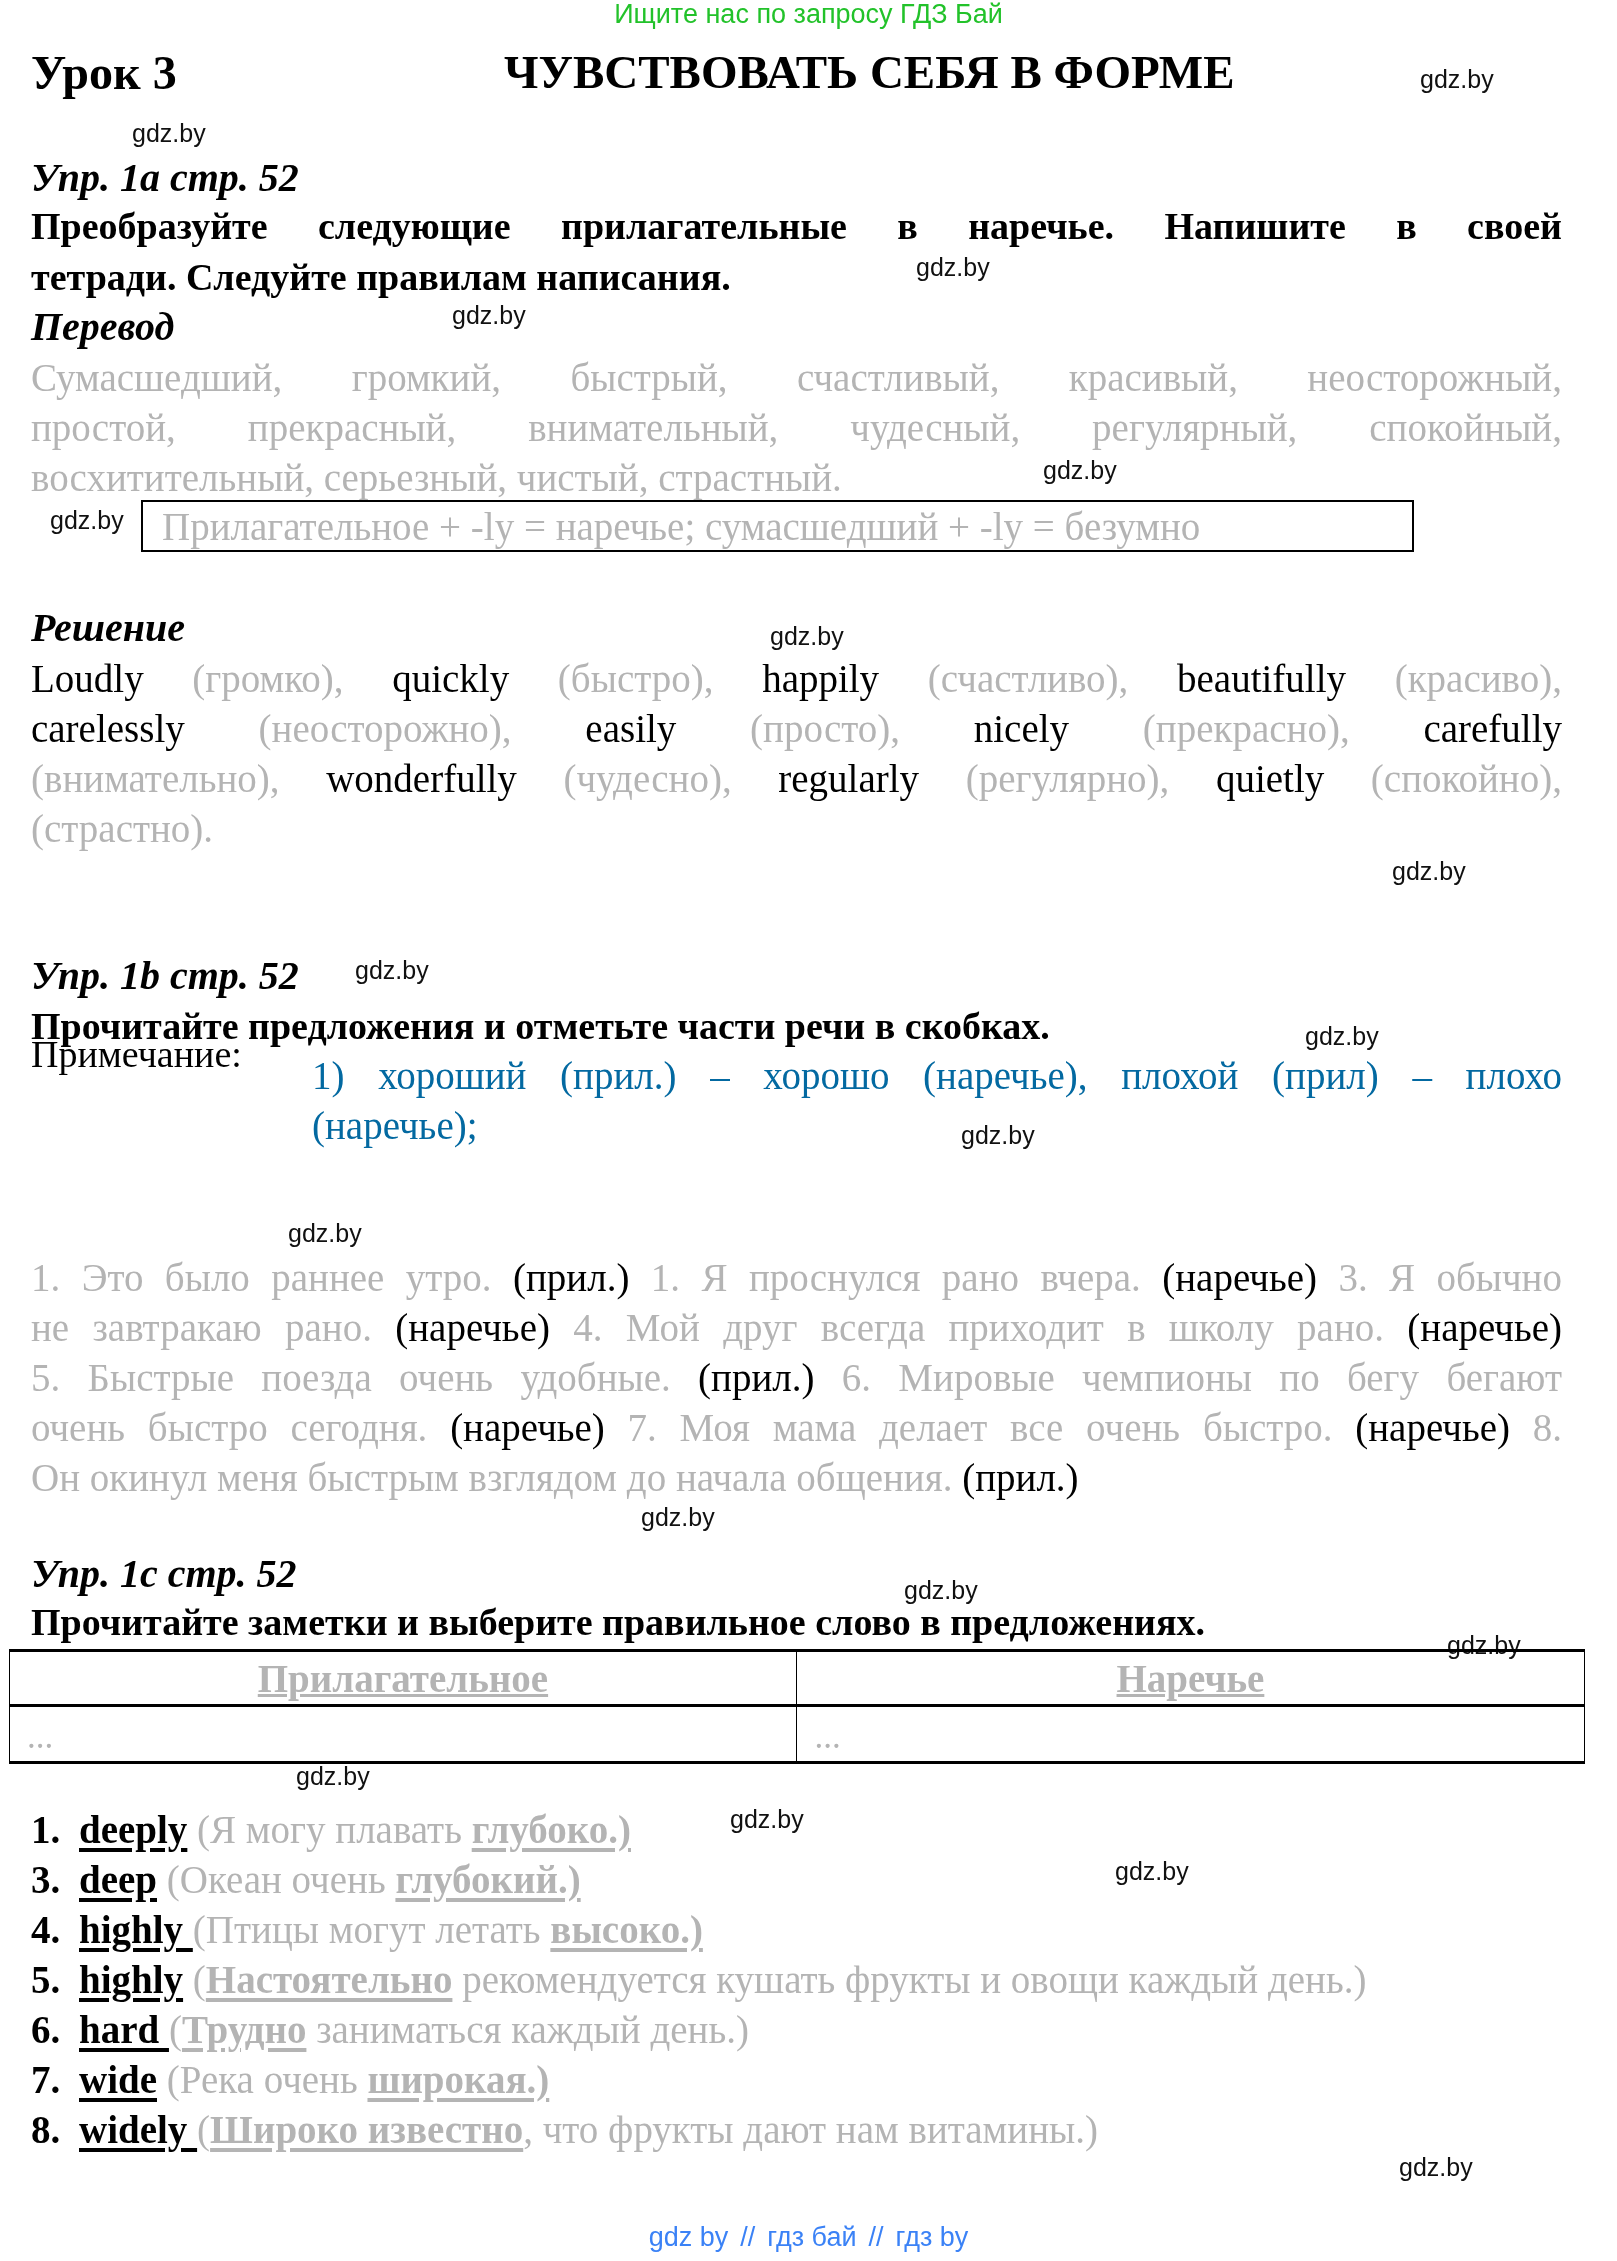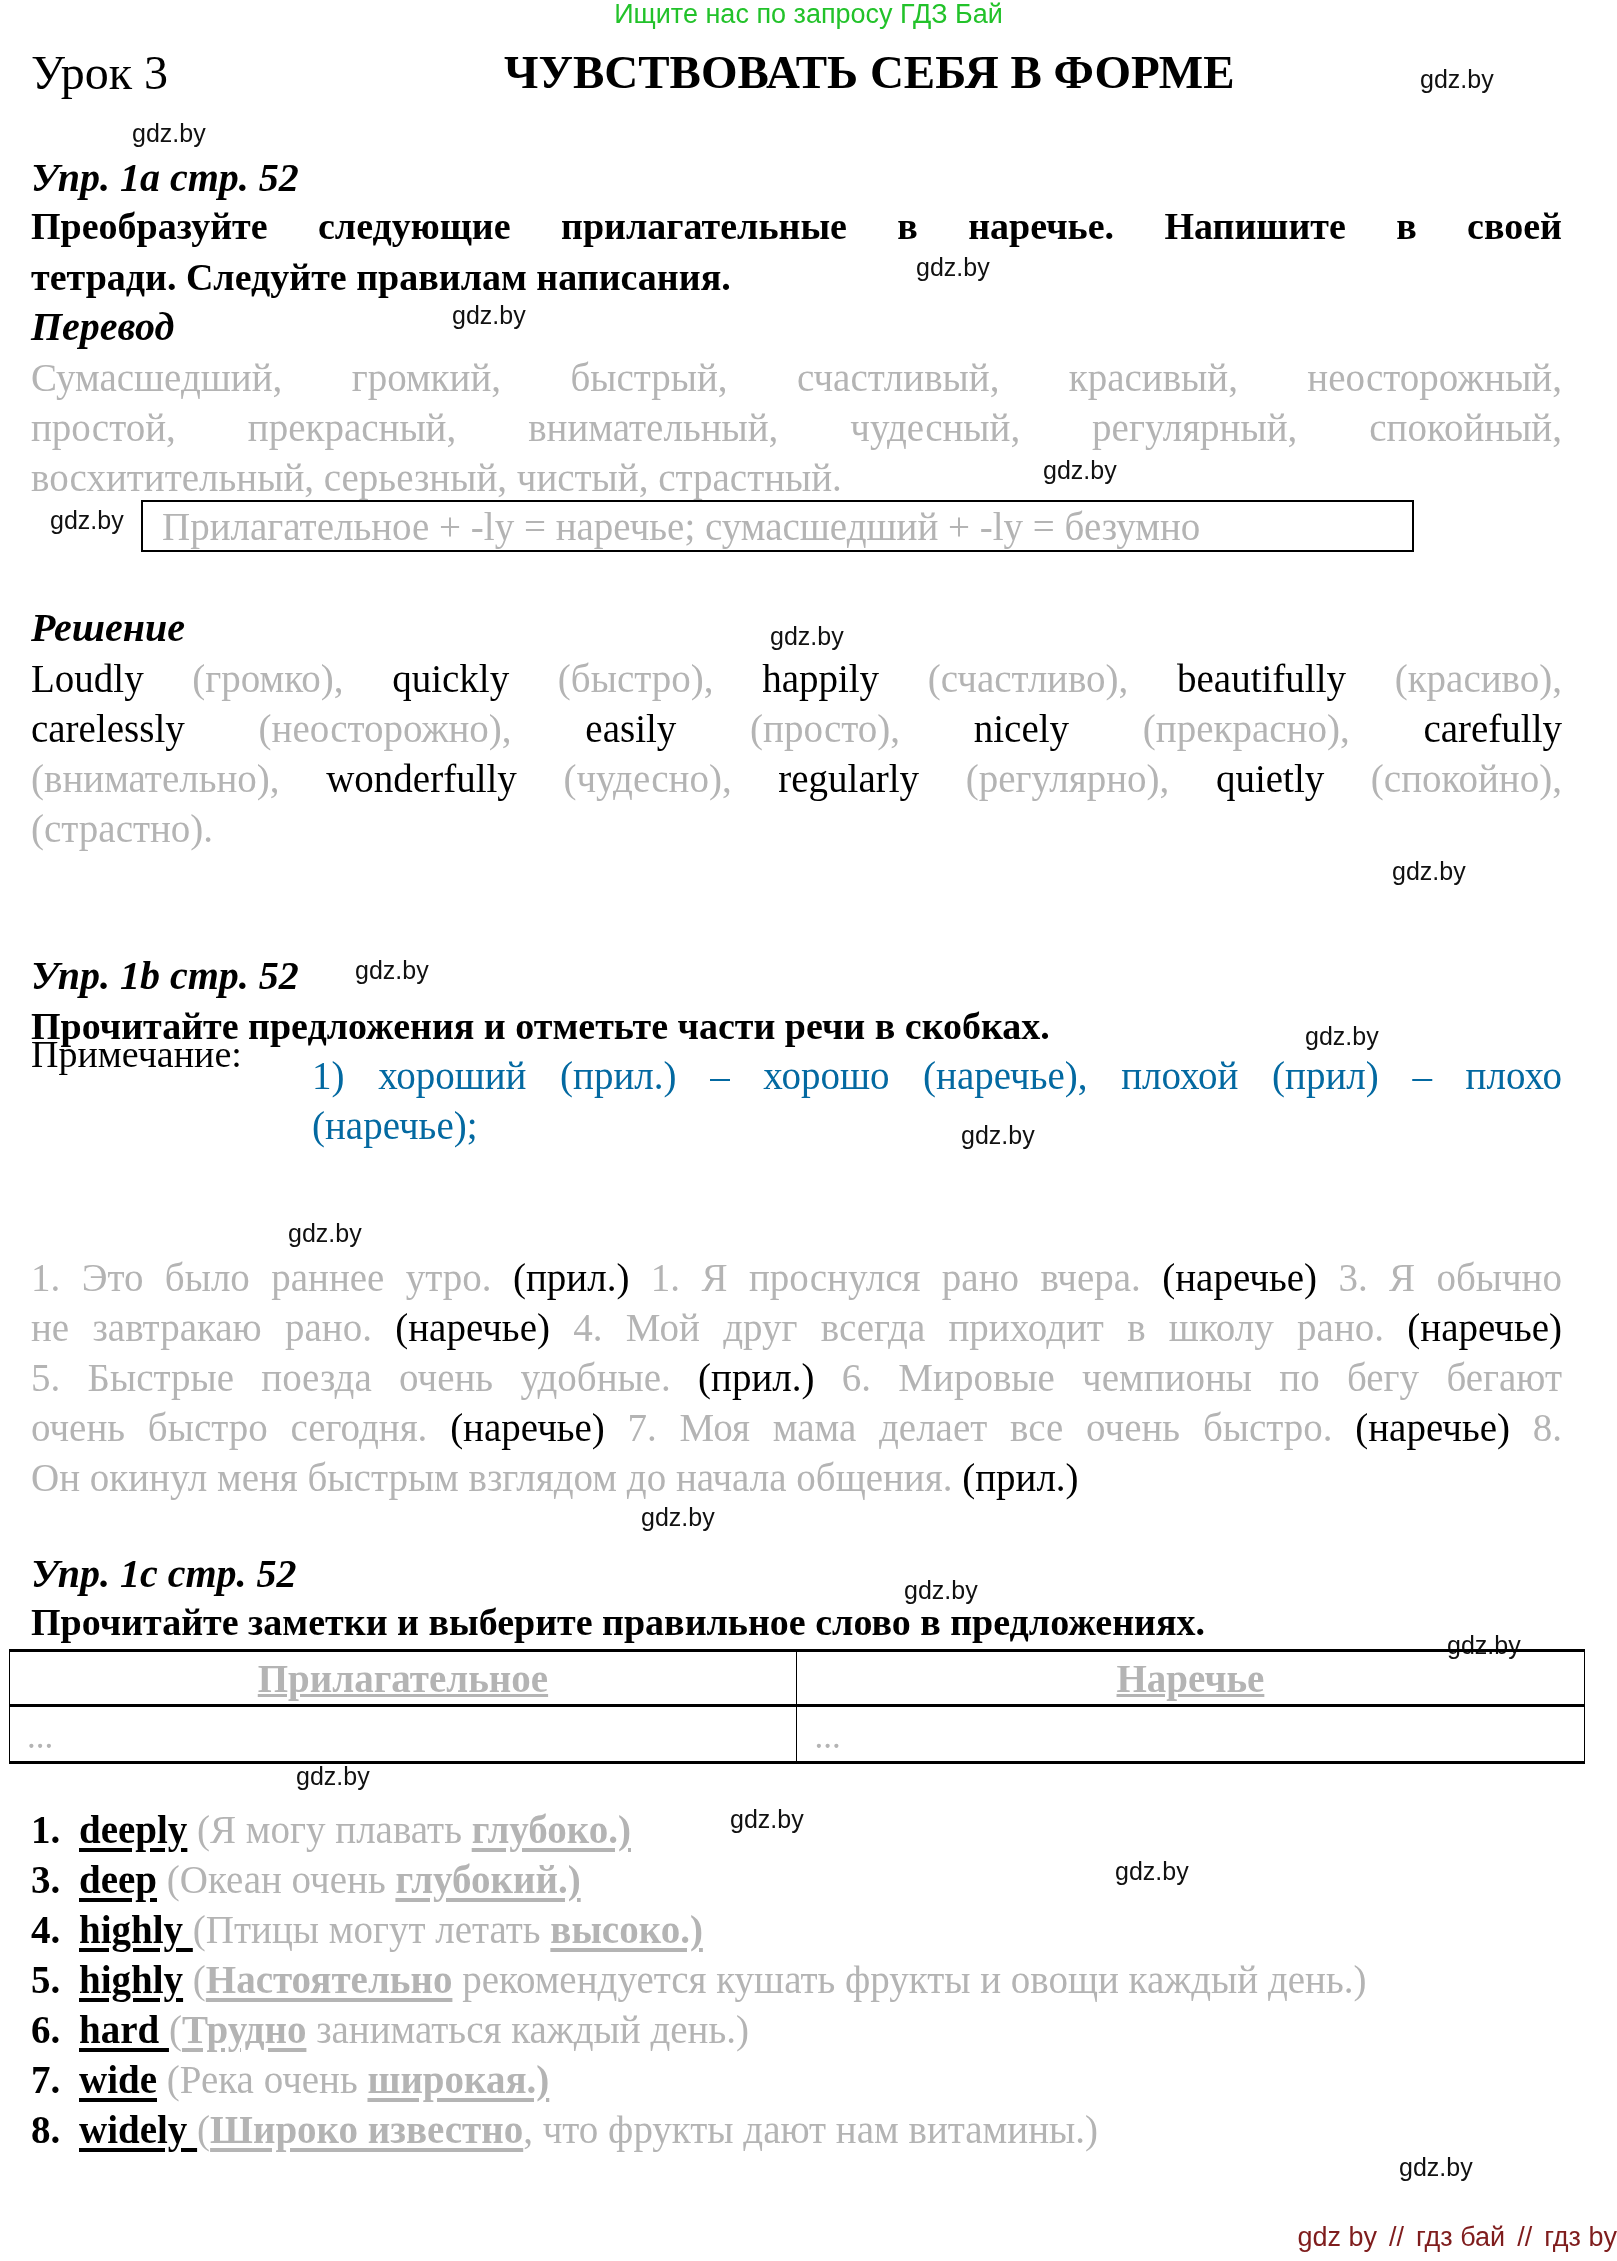--- a/index.html
+++ b/index.html
@@ -5,24 +5,24 @@
   html, body { margin: 0; padding: 0; background: #ffffff; }
   body { width: 1617px; height: 2261px; position: relative; overflow: hidden;
          font-family: "Liberation Serif", "DejaVu Serif", serif; color: #000; }
   .abs { position: absolute; white-space: nowrap; }
   .gray { color: #b4b4b4; }
   .blk { color: #000; }
   .wm { position: absolute; font-family: "Liberation Sans", "DejaVu Sans", sans-serif;
         font-size: 25px; color: #111; white-space: nowrap; }
   .top-banner { position: absolute; top: 0; left: 0; width: 1617px; text-align: center;
         font-family: "Liberation Sans", "DejaVu Sans", sans-serif; font-size: 27px; color: #22c22a; line-height: 29px; }
-  .footer { position: absolute; top: 2222px; left: 0; width: 1617px; text-align: right;
-        font-family: "Liberation Sans", "DejaVu Sans", sans-serif; font-size: 27px; color: #7f1d1d; }
+  .footer { position: absolute; top: 2222px; left: 0; width: 1617px; text-align: center;
+        font-family: "Liberation Sans", "DejaVu Sans", sans-serif; font-size: 27px; color: #3b82f6; }
   .footer span.sep { margin: 0 12px; }
-  .lesson { left: 31px; top: 45px; font-size: 48px; font-weight: normal; }
+  .lesson { left: 31px; top: 45px; font-size: 48px; font-weight: bold; }
   .title { left: 504px; top: 45px; font-size: 47px; font-weight: bold; }
   .ex-head { font-size: 40px; font-weight: bold; font-style: italic; left: 31px; }
   .task { font-size: 38px; font-weight: bold; left: 31px; width: 1531px; }
   .just { text-align: justify; text-align-last: justify; }
   .para { position: absolute; left: 31px; width: 1531px; font-size: 39px; line-height: 50px; text-align: justify; }
   .para .line { display: block; text-align: justify; text-align-last: justify; white-space: nowrap; }
   .para .line.last { text-align-last: left; }
   .rule-box { position: absolute; left: 141px; top: 500px; width: 1269px; height: 48px;
         border: 2.6px solid #000; }
   .rule-box span { position: absolute; left: 19px; top: 1.7px; font-size: 39px; color: #b4b4b4; white-space: nowrap; }

